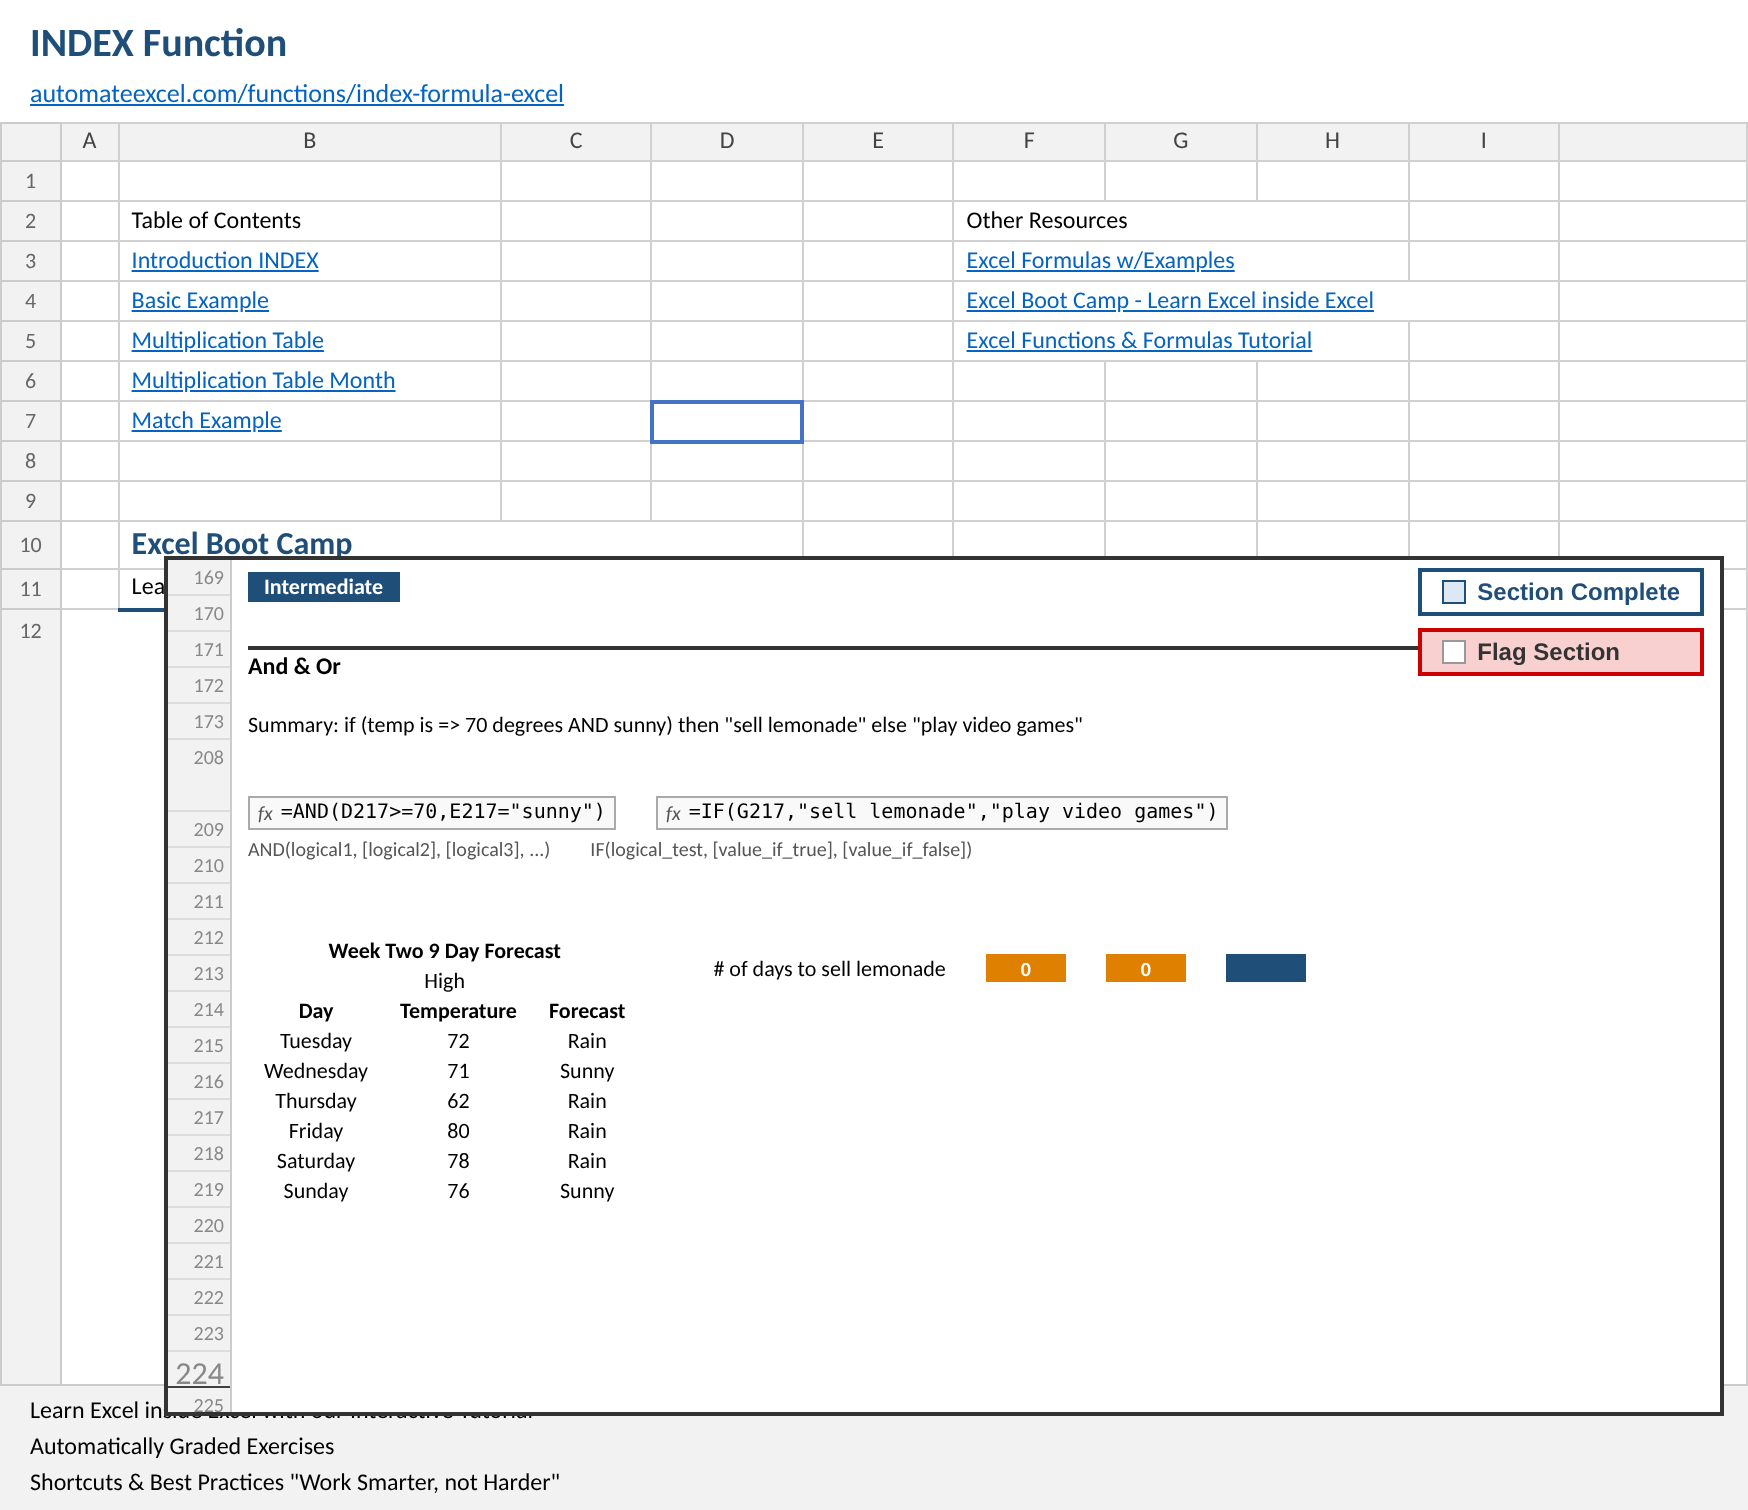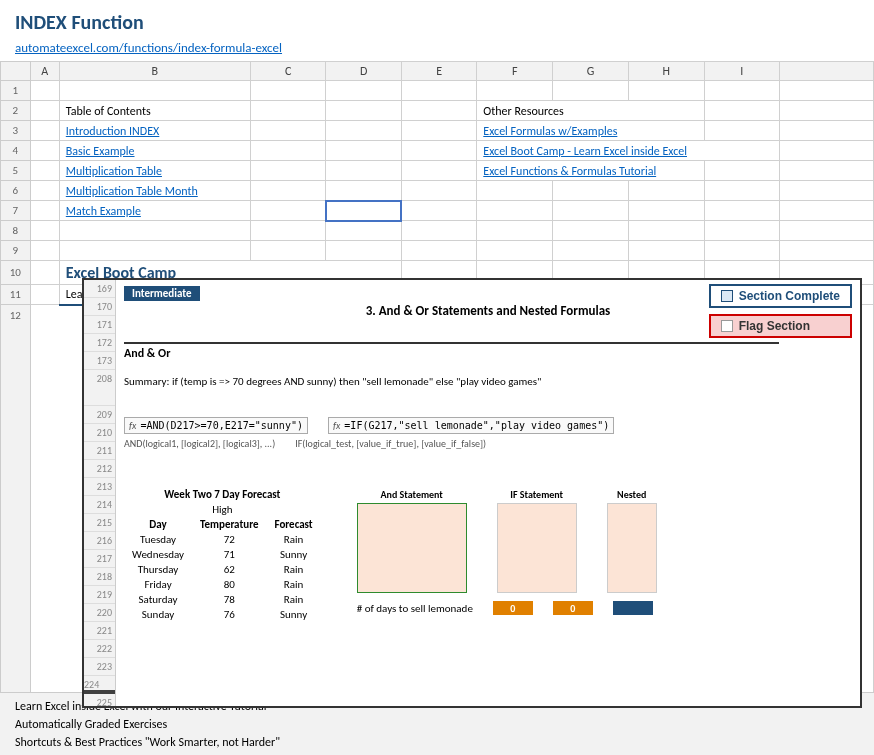--- a/index.html
+++ b/index.html
@@ -302,21 +302,21 @@
         <div style="height: 18px; border-bottom: 1px solid #ddd; font-size: 10px; color: #888; text-align: right; padding-right: 3px; padding-top: 2px;">214</div>
         <div style="height: 18px; border-bottom: 1px solid #ddd; font-size: 10px; color: #888; text-align: right; padding-right: 3px; padding-top: 2px;">215</div>
         <div style="height: 18px; border-bottom: 1px solid #ddd; font-size: 10px; color: #888; text-align: right; padding-right: 3px; padding-top: 2px;">216</div>
         <div style="height: 18px; border-bottom: 1px solid #ddd; font-size: 10px; color: #888; text-align: right; padding-right: 3px; padding-top: 2px;">217</div>
         <div style="height: 18px; border-bottom: 1px solid #ddd; font-size: 10px; color: #888; text-align: right; padding-right: 3px; padding-top: 2px;">218</div>
         <div style="height: 18px; border-bottom: 1px solid #ddd; font-size: 10px; color: #888; text-align: right; padding-right: 3px; padding-top: 2px;">219</div>
         <div style="height: 18px; border-bottom: 1px solid #ddd; font-size: 10px; color: #888; text-align: right; padding-right: 3px; padding-top: 2px;">220</div>
         <div style="height: 18px; border-bottom: 1px solid #ddd; font-size: 10px; color: #888; text-align: right; padding-right: 3px; padding-top: 2px;">221</div>
         <div style="height: 18px; border-bottom: 1px solid #ddd; font-size: 10px; color: #888; text-align: right; padding-right: 3px; padding-top: 2px;">222</div>
         <div style="height: 18px; border-bottom: 1px solid #ddd; font-size: 10px; color: #888; text-align: right; padding-right: 3px; padding-top: 2px;">223</div>
-        <div style="height: 18px; border-bottom: 4px solid #404040; font-size: 10px; color: #888; padding-right: 3px; padding-top: 2px;">224</div>
+        <div style="height: 18px; border-bottom: 1px solid #404040; font-size: 16px; color: #888; text-align: right; padding-right: 3px; padding-top: 2px;">224</div>
         <div style="height: 18px; border-bottom: 1px solid #ddd; font-size: 10px; color: #888; text-align: right; padding-right: 3px; padding-top: 2px;">225</div>
 
       </div>
 
       <div style="flex: 1; padding: 4px 8px; overflow: hidden; position: relative;">
 
         <div style="display: flex; align-items: center; justify-content: space-between; height: 18px; margin-bottom: 1px;">
           <div style="display: flex; align-items: center;">
             <span style="display:inline-block; background:#1f4e79; color:white; padding:1px 8px; font-size:11px; font-weight:bold; margin-right:8px;">Intermediate</span>
           </div>
@@ -325,21 +325,20 @@
               <span class="chk"></span>
               <span>Section Complete</span>
             </button>
             <button class="flag-section-btn">
               <span class="chk"></span>
               <span>Flag Section</span>
             </button>
           </div>
         </div>
 
-        <div style="height: 18px; font-size: 13px; font-weight: bold; text-align: center; margin-bottom: 1px;">3. And &amp; Or Statements and Nested Formulas</div>
 
         <div style="height: 18px;"></div>
 
         <hr class="hr-line">
 
         <div style="height: 18px; font-size: 12px; font-weight: bold;">And &amp; Or</div>
 
         <div style="height: 34px; font-size: 11px; display: flex; align-items: center;">Summary: if (temp is =&gt; 70 degrees AND sunny) then "sell lemonade" else "play video games"</div>
 
         <div style="height: 18px;"></div>
@@ -358,21 +357,21 @@
         <div style="display: flex; gap: 20px; height: 18px; align-items: center; font-size: 10px; color: #555;">
           <div>AND(logical1, [logical2], [logical3], ...)</div>
           <div>IF(logical_test, [value_if_true], [value_if_false])</div>
         </div>
 
         <div style="height: 36px;"></div>
 
         <div style="display: flex; gap: 16px;">
 
           <div>
-            <div style="font-size: 11px; font-weight: bold; text-align: center; margin-bottom: 2px;">Week Two 7 Day Forecast</div>
+            <div style="font-size: 11px; font-weight: bold; text-align: center; margin-bottom: 2px;">Week Two 9 Day Forecast</div>
             <div style="font-size: 11px; text-align: center; margin-bottom: 1px;">High</div>
             <table class="weather-table">
               <tbody>
                   <tr>
                 <th>Day</th>
                 <th>Temperature</th>
                 <th>Forecast</th>
               </tr>
               <tr>
                 <td>Tuesday</td>
@@ -402,37 +401,20 @@
               <tr>
                 <td>Sunday</td>
                 <td>76</td>
                 <td>Sunny</td>
               </tr>
             </tbody>
               </table>
           </div>
 
           <div style="flex: 1; margin-left: 20px;">
-            <div style="display: flex; gap: 30px; align-items: flex-start;">
-
-              <div>
-                <div style="font-size: 10px; font-weight: bold; text-align: center; margin-bottom: 2px;">And Statement</div>
-                <div style="width: 110px; height: 90px; border: 1.5px solid #2e8b2e; background: #fce4d6;"></div>
-              </div>
-
-              <div>
-                <div style="font-size: 10px; font-weight: bold; text-align: center; margin-bottom: 2px;">IF Statement</div>
-                <div style="width: 80px; height: 90px; background: #fce4d6; border: 1px solid #ccc;"></div>
-              </div>
-
-              <div>
-                <div style="font-size: 10px; font-weight: bold; text-align: center; margin-bottom: 2px;">Nested</div>
-                <div style="width: 50px; height: 90px; background: #fce4d6; border: 1px solid #ccc;"></div>
-              </div>
-            </div>
 
             <div style="margin-top: 8px; display: flex; align-items: center; gap: 20px;">
               <div style="font-size: 11px; white-space: nowrap;"># of days to sell lemonade</div>
               <div style="width: 40px; height: 14px; background: #e08000; display: flex; align-items: center; justify-content: center; font-size: 10px; color: white; font-weight: bold;">0</div>
               <div style="width: 40px; height: 14px; background: #e08000; display: flex; align-items: center; justify-content: center; font-size: 10px; color: white; font-weight: bold;">0</div>
               <div style="width: 40px; height: 14px; background: #1f4e79;"></div>
             </div>
           </div>
         </div>
       </div>

